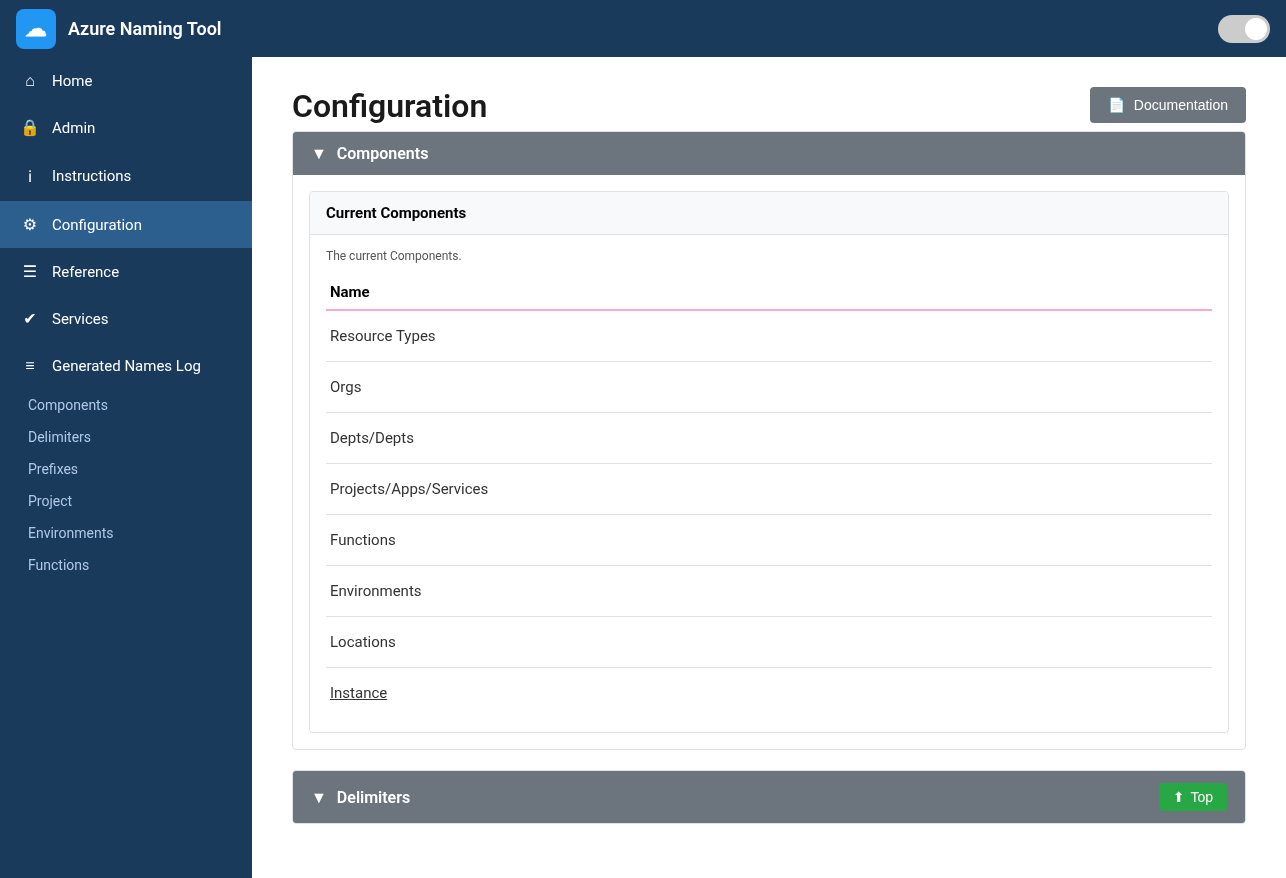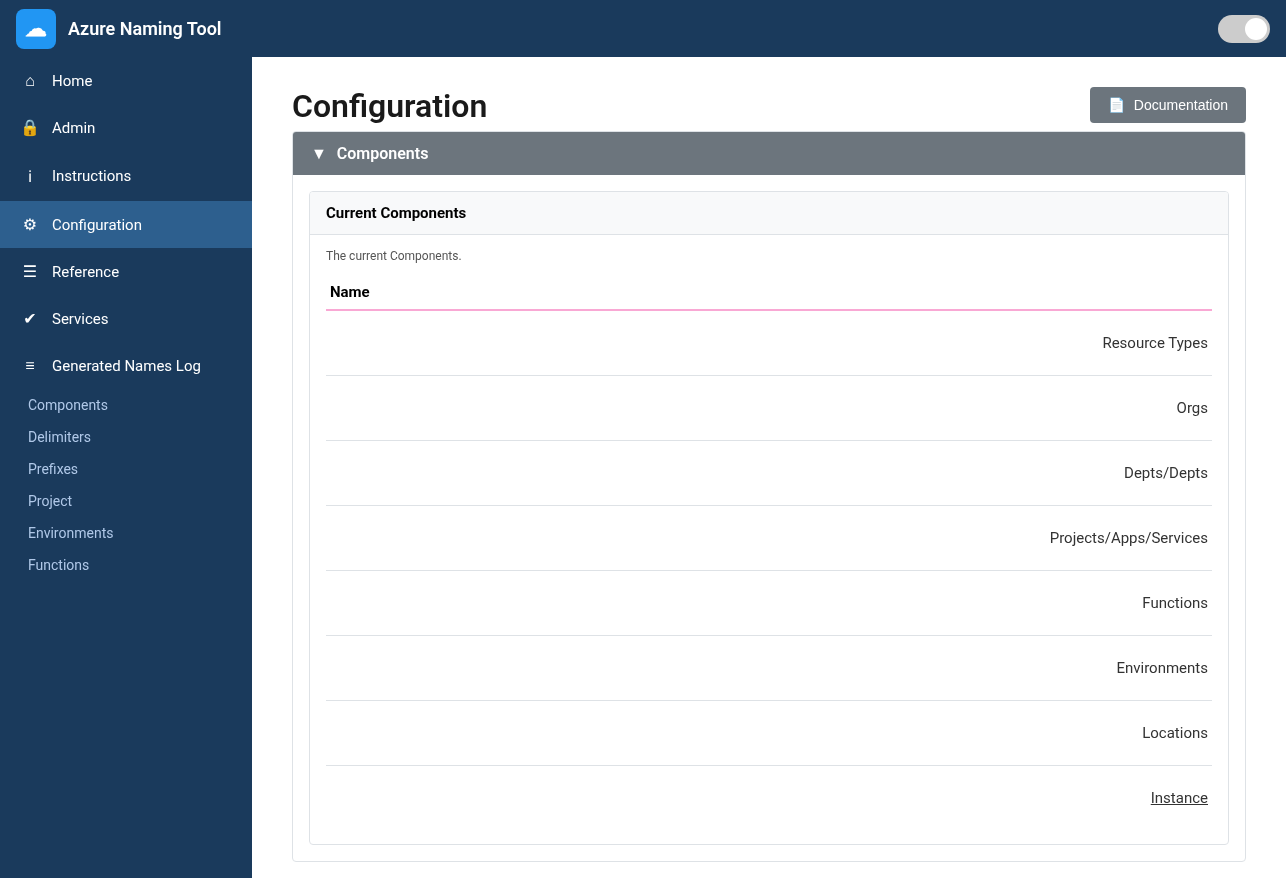--- a/index.html
+++ b/index.html
@@ -217,25 +217,24 @@
       border-collapse: collapse;
     }
     .components-table th {
       text-align: left;
       font-size: 15px;
       font-weight: 700;
       padding: 8px 4px;
       border-bottom: 2px solid #f9a8d4;
     }
     .components-table td {
-      padding: 23px 4px;
+      padding: 16px 4px;
       font-size: 15px;
       border-bottom: 1px solid #dee2e6;
       color: #333;
-      text-align: right;
     }
     .components-table tr:last-child td {
       border-bottom: none;
       text-decoration: underline;
     }
   </style>
 </head>
 <body>
 
 <div class="topbar">

